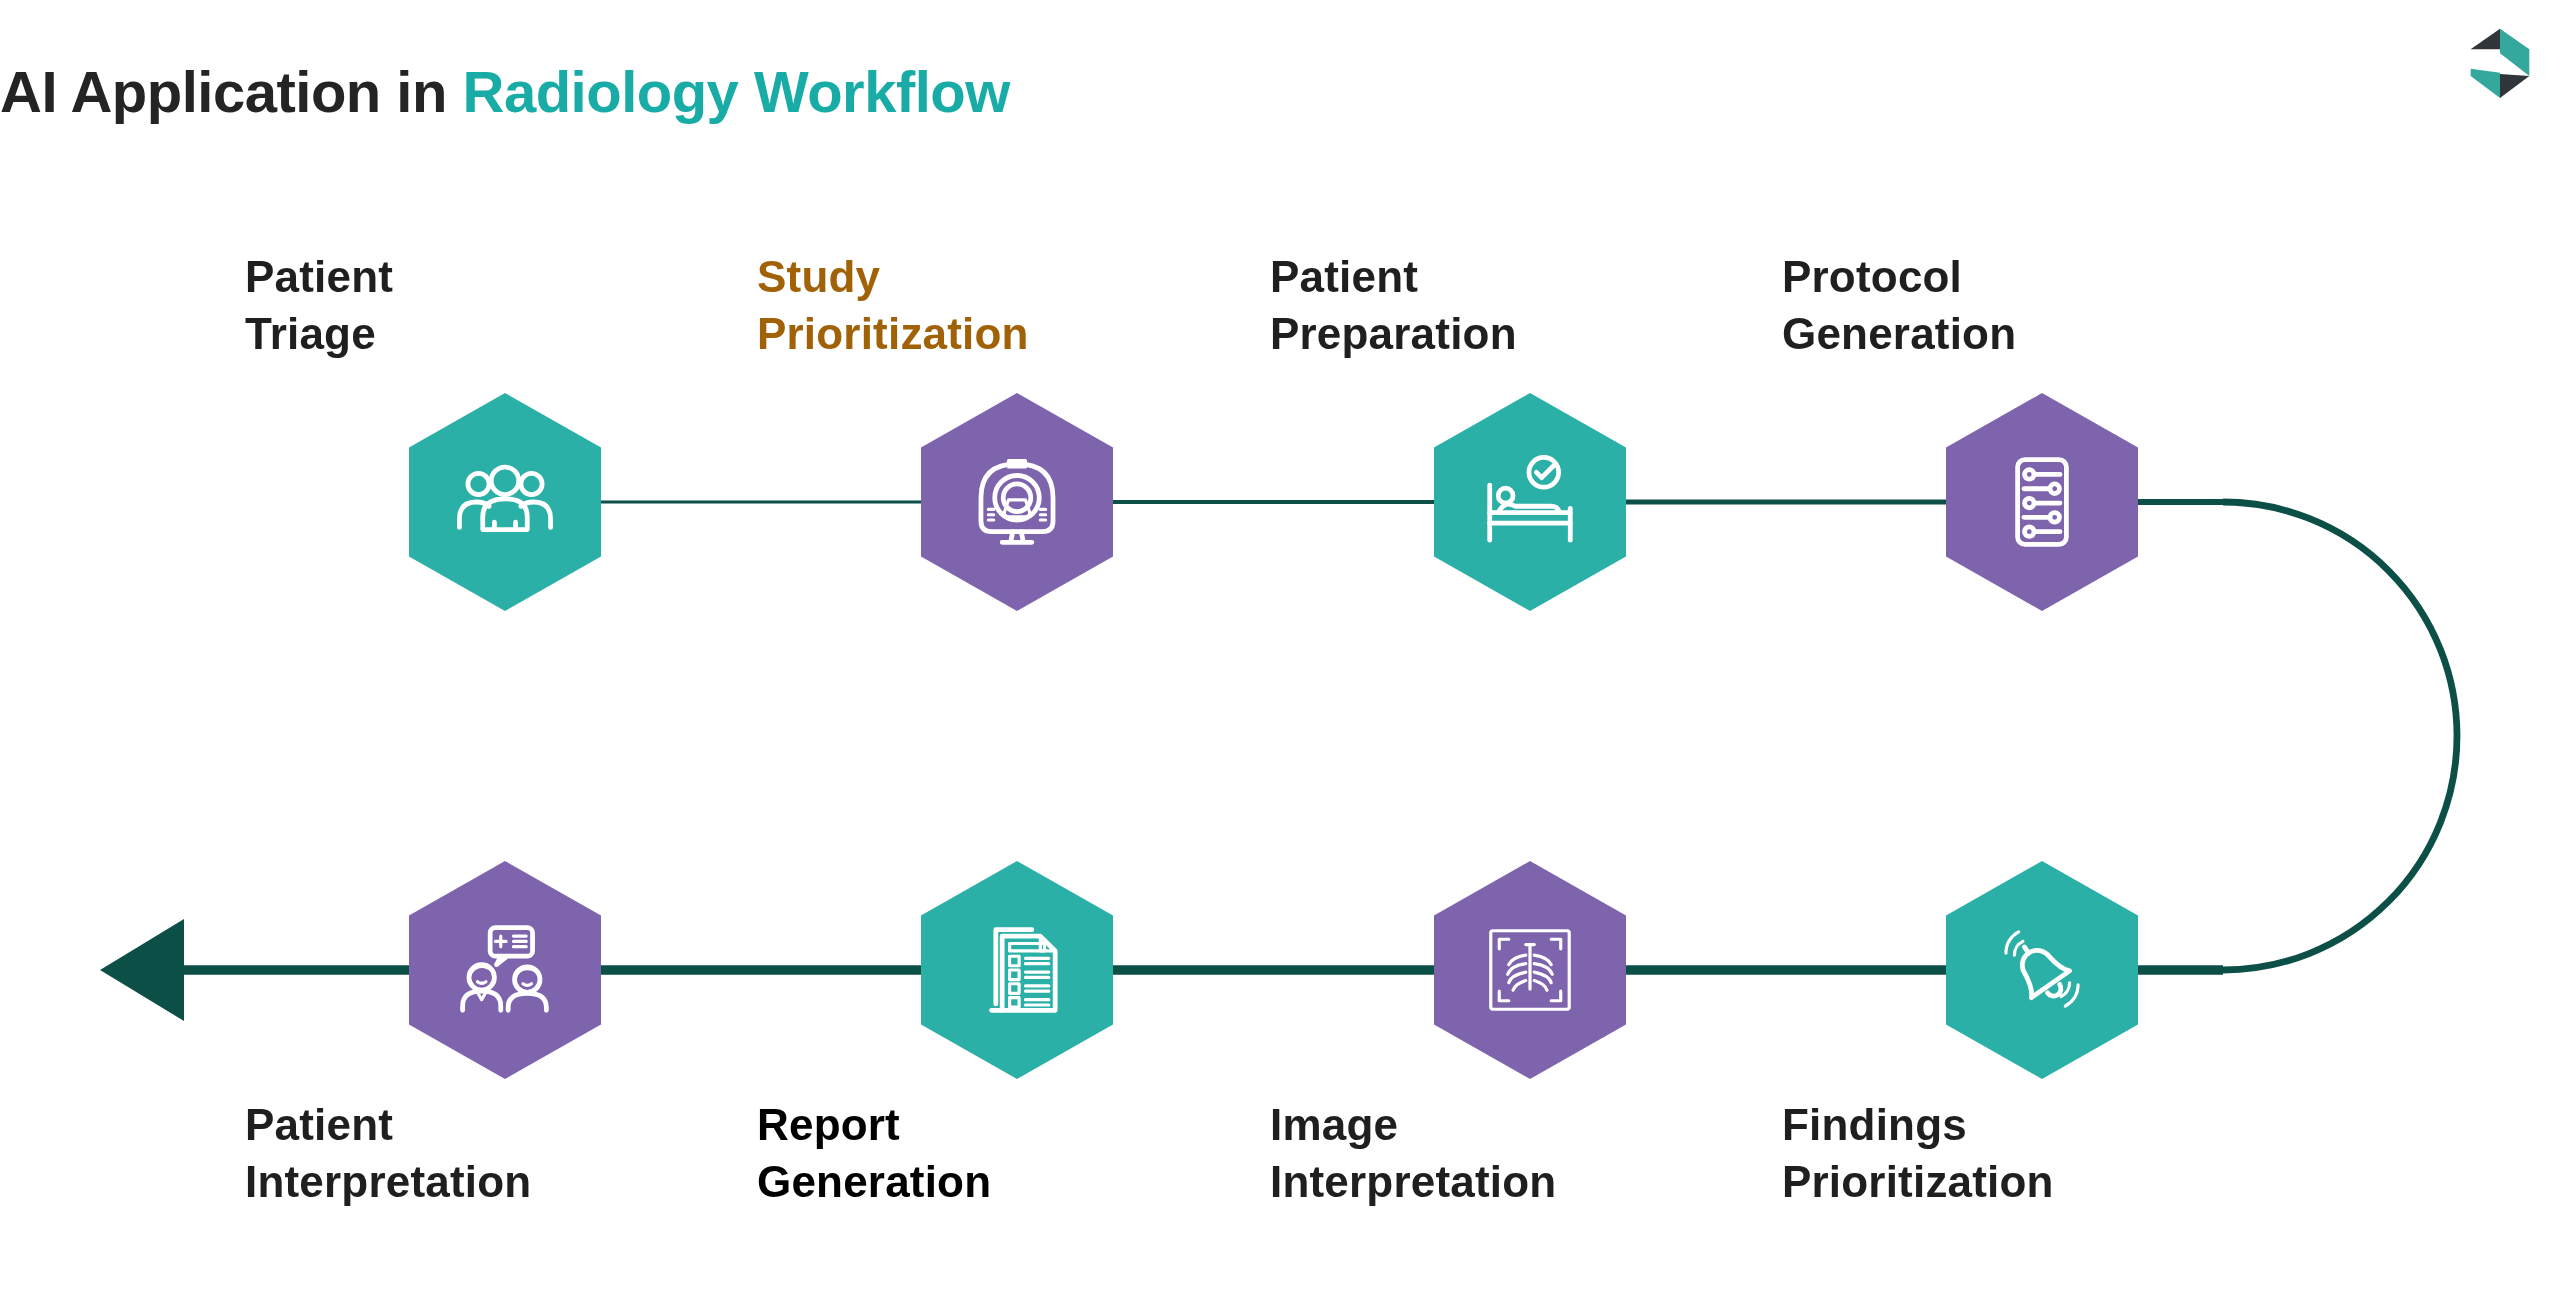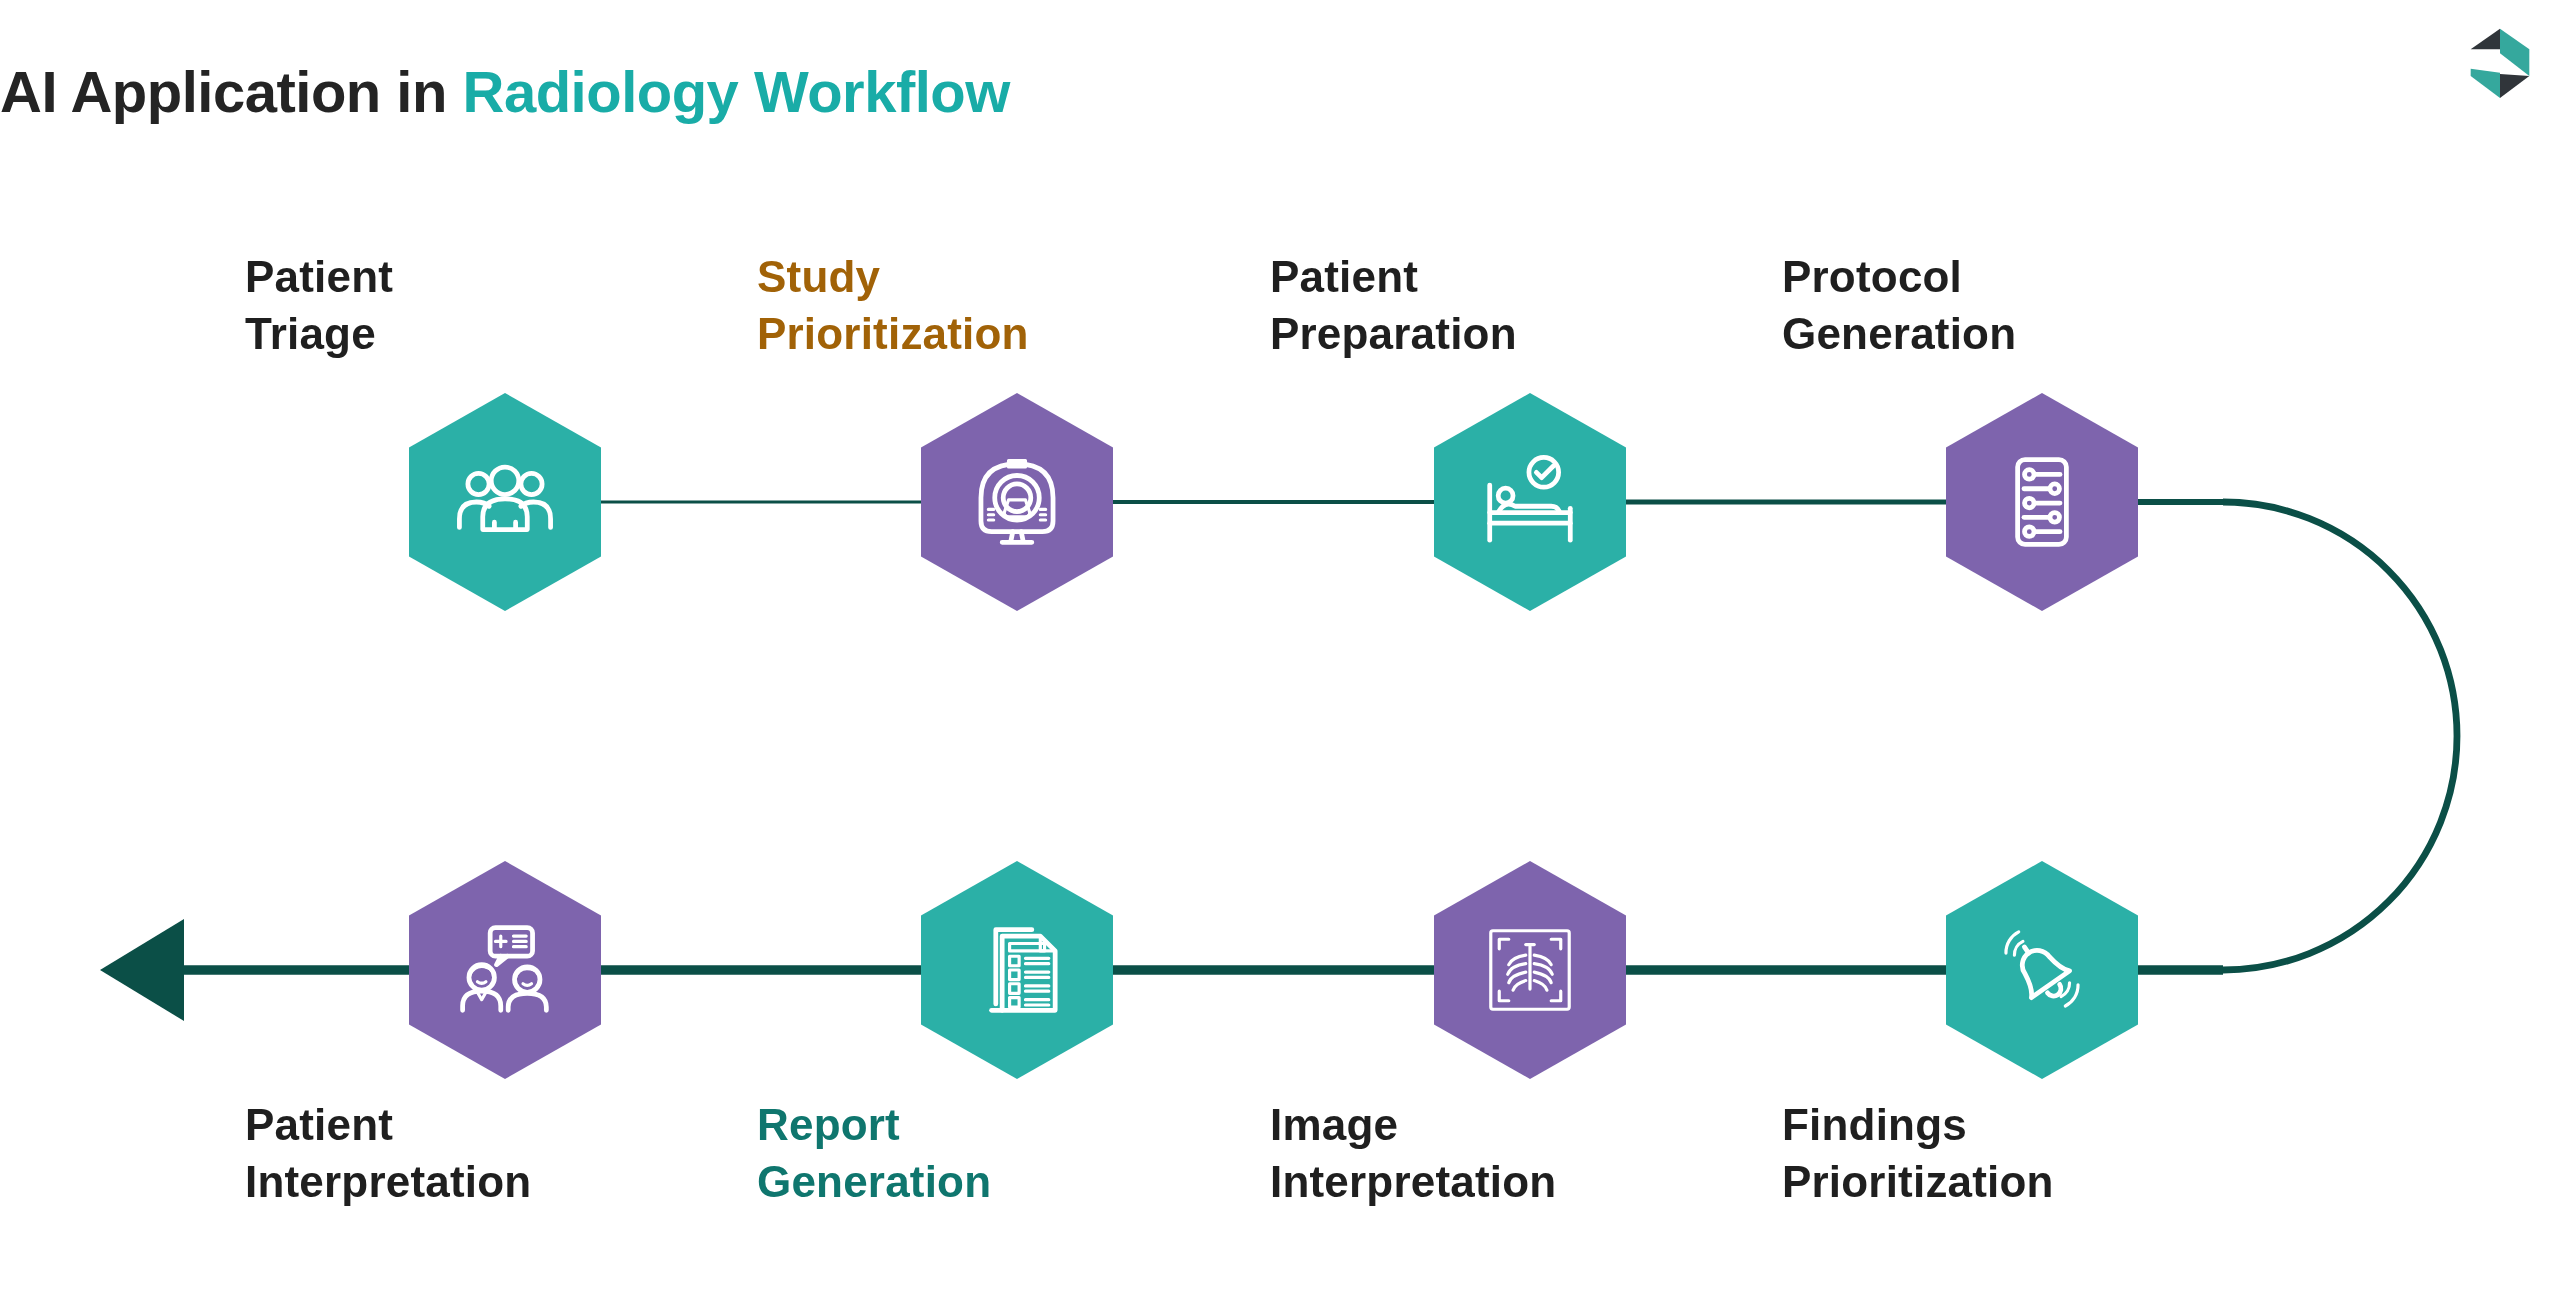--- a/index.html
+++ b/index.html
@@ -187,21 +187,21 @@
         <path d="M84 64 A22 22 0 0 1 72 84" class="thin"></path>
         <path d="M76 62 A14 14 0 0 1 68 75" class="thin"></path>
       </g>
     </svg>
   </div>
 
   <div class="step-label" style="left: 505px; top: 1096px; color: rgb(31, 31, 31);">
     <span>Patient</span><br>
     <span>Interpretation</span>
   </div>
-  <div class="step-label" style="left: 1017px; top: 1096px; color: #0f766e;">
+  <div class="step-label" style="left: 1017px; top: 1096px; color: #000000;">
     <span>Report</span><br>
     <span>Generation</span>
   </div>
   <div class="step-label" style="left: 1530px; top: 1096px; color: rgb(31, 31, 31);">
     <span>Image</span><br>
     <span>Interpretation</span>
   </div>
   <div class="step-label" style="left: 2042px; top: 1096px; color: rgb(31, 31, 31);">
     <span>Findings</span><br>
     <span>Prioritization</span>

